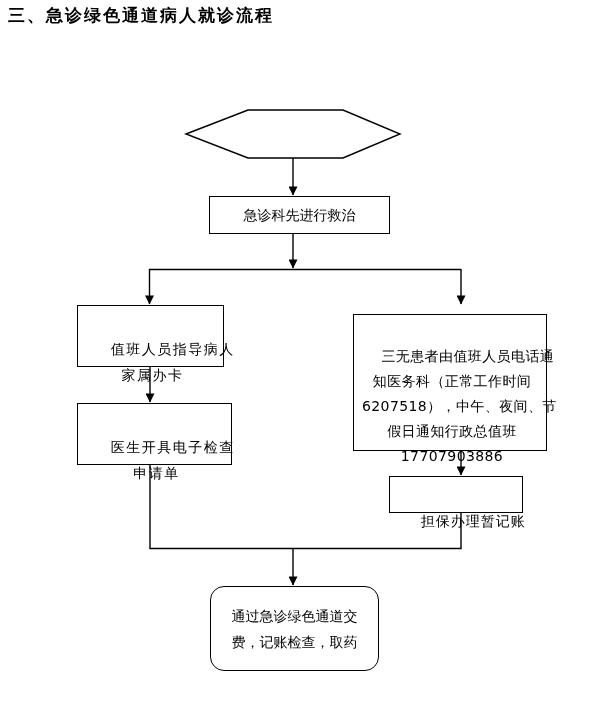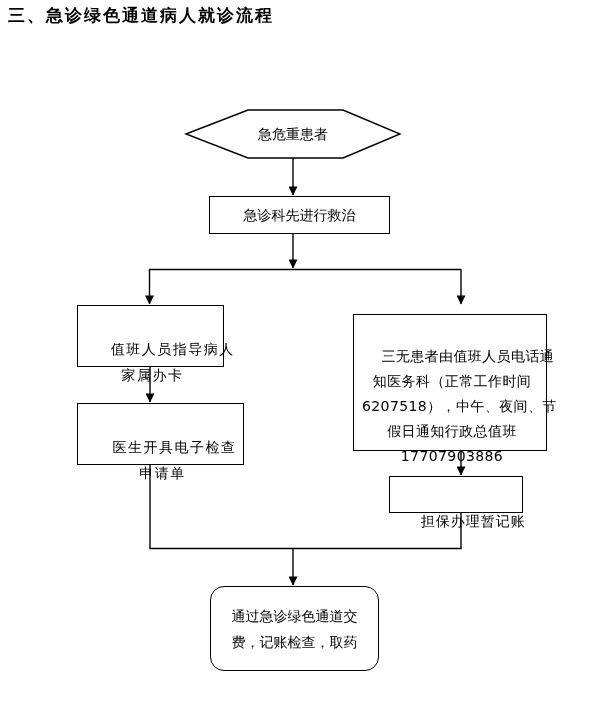--- a/index.html
+++ b/index.html
@@ -50,21 +50,21 @@
   .process-triage { left: 209px; top: 196px; width: 181px; height: 38px; }
   .card-step {
     left: 77px; top: 305px; width: 147px; height: 62px;
     padding: 4px 5px 0 9px; letter-spacing: 1.5px;
   }
   .notify-step {
     left: 353px; top: 305px; width: 194px; height: 137px;
     padding: 4px 4px 0 8px; line-height: 25px; letter-spacing: 0.4px; margin-top: 9px;
   }
   .order-step {
-    left: 77px; top: 403px; width: 167px; height: 62px;
+    left: 77px; top: 403px; width: 155px; height: 62px;
     padding: 4px 5px 0 9px; letter-spacing: 1.5px;
   }
   .guarantee-step {
     left: 389px; top: 476px; width: 134px; height: 37px;
     padding: 4px 0 0 9px; line-height: 27px; letter-spacing: 1px;
   }
   .end-terminal {
     left: 210px; top: 586px; width: 169px; height: 85px;
     border-radius: 14px;
   }
@@ -101,23 +101,20 @@
 
     <line x1="150" y1="465" x2="150" y2="548" stroke="#000000" stroke-width="1.4"></line>
 
     <line x1="461" y1="513" x2="461" y2="548" stroke="#000000" stroke-width="1.4"></line>
 
     <line x1="149.3" y1="548.5" x2="461.7" y2="548.5" stroke="#000000" stroke-width="1.4"></line>
 
     <line x1="293" y1="548" x2="293" y2="585" stroke="#000000" stroke-width="1.4" marker-end="url(#arw)"></line>
   </svg>
 
-  <div class="node center hex-label">
-    <span>急危重患者</span>
-  </div>
 
   <div class="node boxed center process-triage">
     <span>急诊科先进行救治</span>
   </div>
 
   <div class="node boxed card-step">
     <span>值班人员指导病人
 家属办卡</span>
   </div>
 

